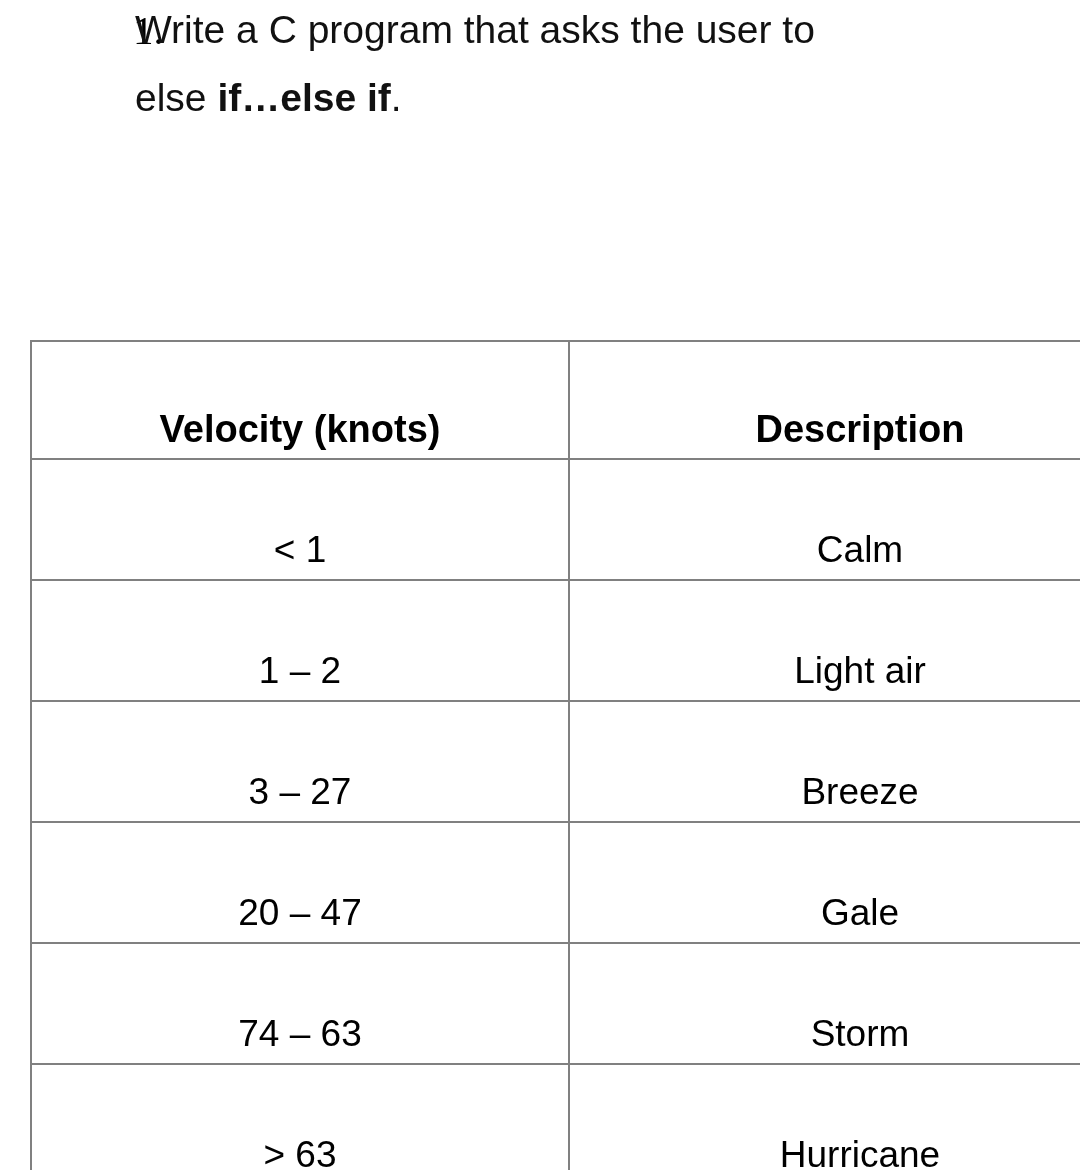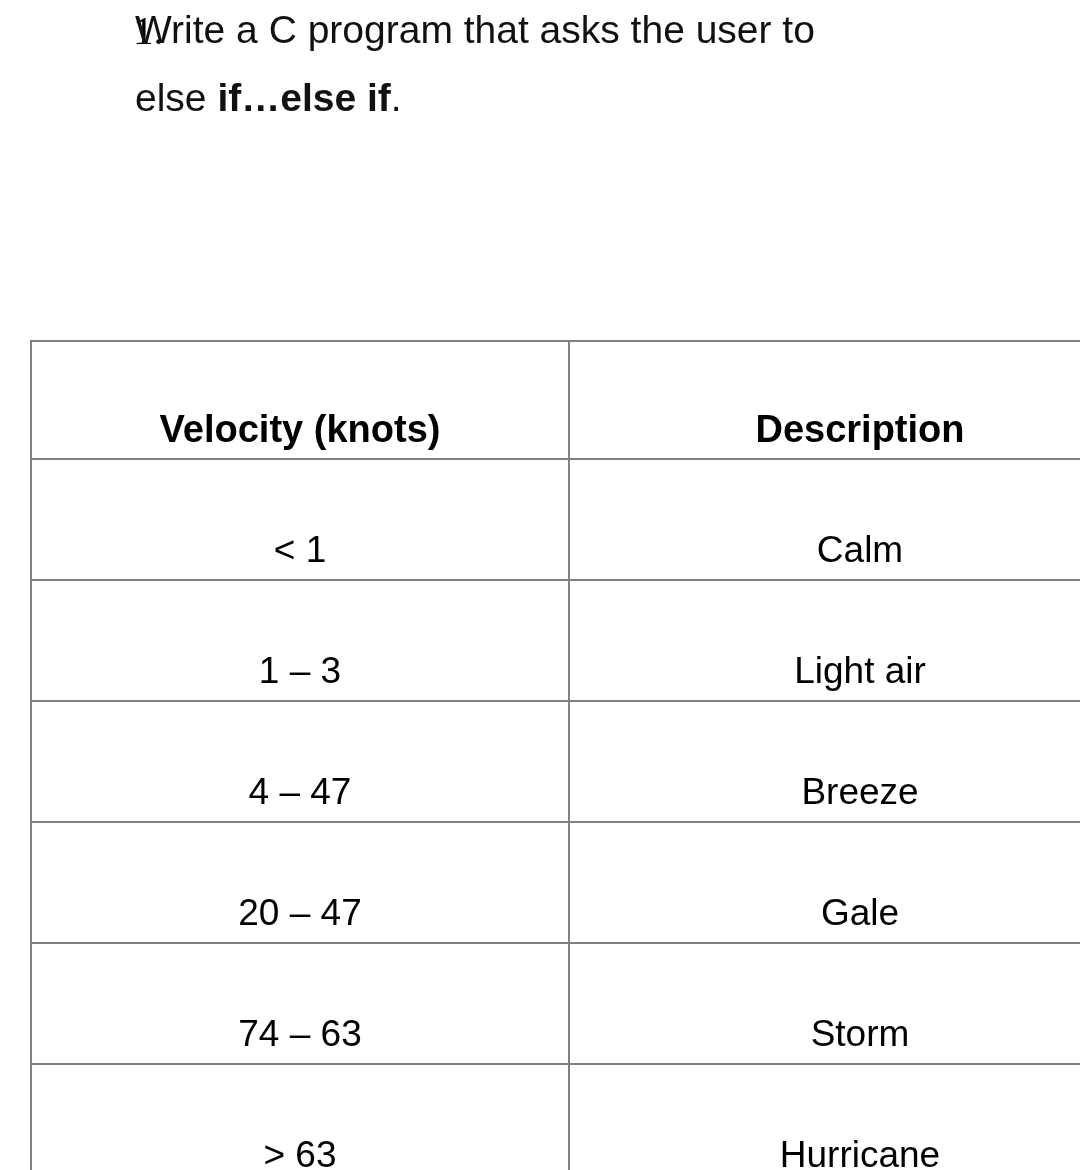--- a/index.html
+++ b/index.html
@@ -124,25 +124,25 @@
         <th>Velocity (knots)</th>
         <th>Description</th>
       </tr>
     </thead>
     <tbody>
       <tr>
         <td>&lt; 1</td>
         <td>Calm</td>
       </tr>
       <tr>
-        <td>1 – 3</td>
+        <td>1 – 2</td>
         <td>Light air</td>
       </tr>
       <tr>
-        <td>4 – 47</td>
+        <td>3 – 27</td>
         <td>Breeze</td>
       </tr>
       <tr>
         <td>20 – 47</td>
         <td>Gale</td>
       </tr>
       <tr>
         <td>74 – 63</td>
         <td>Storm</td>
       </tr>

